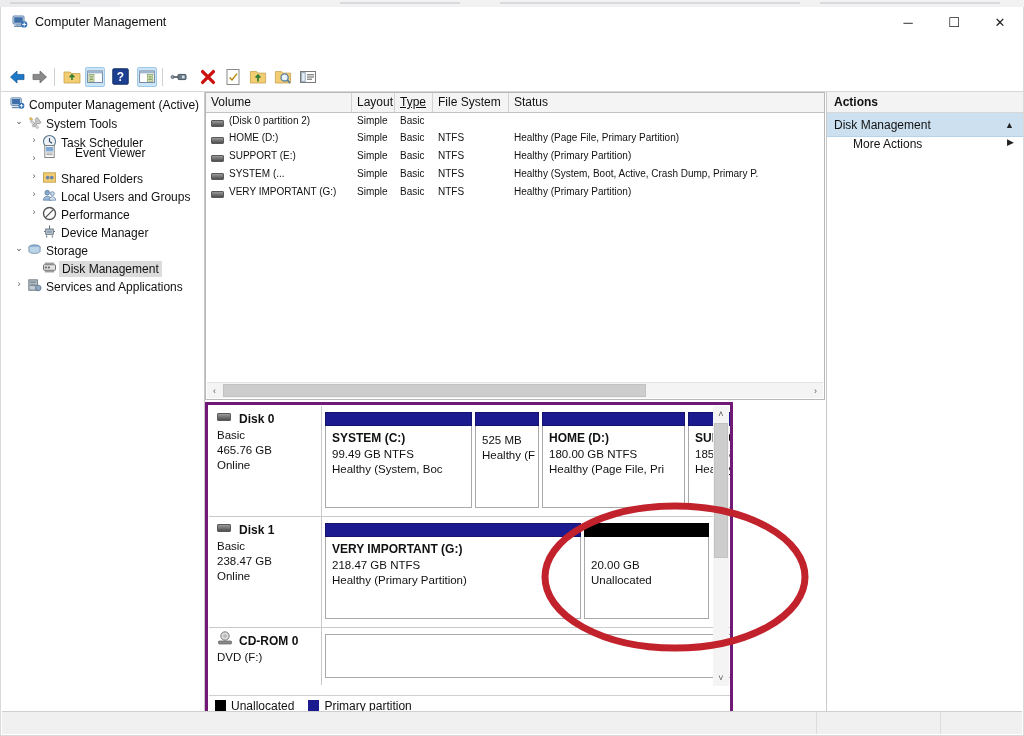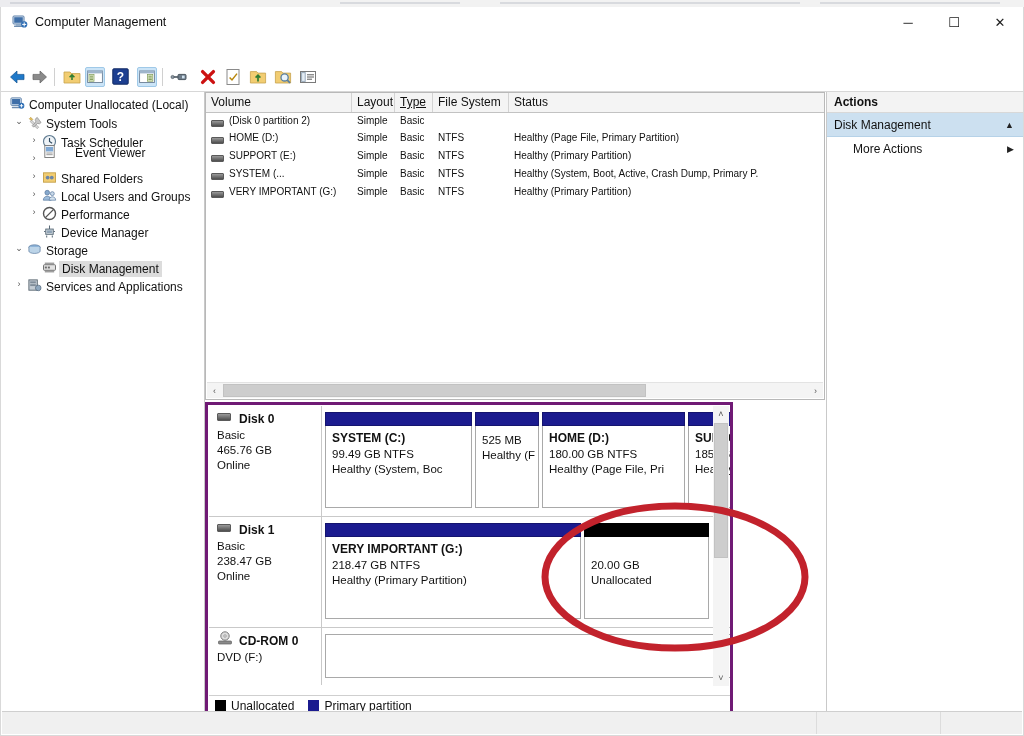--- a/index.html
+++ b/index.html
@@ -114,21 +114,21 @@
   
   .actions{position:absolute;left:825px;top:85px;width:197px;height:627px;background:#fff;
     border-left:1px solid #c9c9c9;box-sizing:border-box;}
   .act-hdr{position:absolute;left:0;top:0;width:196px;height:21px;background:#f3f3f3;
     border-bottom:1px solid #d8d8d8;font-size:12px;font-weight:bold;color:#111;
     padding:3px 0 0 7px;box-sizing:border-box;}
   .act-group{position:absolute;left:0;top:21px;width:196px;height:24px;background:#cce0f0;
     border-bottom:1px solid #b6d2e8;box-sizing:border-box;display:flex;align-items:center;
     justify-content:space-between;padding:0 9px 0 7px;font-size:12px;color:#111;cursor:default;}
   .act-item{position:absolute;left:0;top:45px;width:196px;height:24px;display:flex;
-    align-items:center;justify-content:space-between;padding:0 9px 0 26px;box-sizing:border-box;
+    align-items:flex-start;justify-content:space-between;padding:0 9px 0 26px;box-sizing:border-box;
     font-size:12px;color:#111;cursor:default;}
   .tri{font-size:9px;color:#222;}
 
   
   .statusbar{position:absolute;left:1px;bottom:1px;width:1020px;height:23px;background:#f0f0f0;
     border-top:1px solid #cfcfcf;box-sizing:border-box;}
   .sbsep{position:absolute;top:0;width:1px;height:22px;background:#dcdcdc;}
 
   
   .annot{position:absolute;left:0;top:0;width:1024px;height:736px;pointer-events:none;}
@@ -256,21 +256,21 @@
       <div class="tnode" style="left:8px;top:3px;">
         <span>
           <svg width="15" height="15" viewBox="0 0 16 16">
             <rect x="1" y="2" width="11" height="8" rx="1" fill="#dfe9f5" stroke="#5b7fa8"></rect>
             <rect x="2.2" y="3.2" width="8.6" height="5.6" fill="#3f6fa8"></rect>
             <rect x="2" y="11.4" width="9" height="1.6" rx=".6" fill="#6e8db0"></rect>
             <circle cx="12.2" cy="10.4" r="3.1" fill="#2f6fb5"></circle>
             <path d="M12.2 8.5v3.8M10.3 10.4h3.8" stroke="#fff" stroke-width="1"></path>
           </svg>
         </span>
-        <span class="lbl">Computer Unallocated (Local)</span>
+        <span class="lbl">Computer Management (Active)</span>
       </div>
 
       <div class="chev" style="left:11px;top:23px;">⌄</div>
       <div class="tnode" style="left:25px;top:22px;">
         <span>
           <svg width="15" height="15" viewBox="0 0 16 16">
               <path d="M4 2.5 6.2 4.7 4.7 6.2 2.5 4z" fill="#e8c15a" stroke="#a8852c" stroke-width=".6"></path>
               <path d="M5 5.5 12.5 13l-1.6 1.6L3.4 7z" fill="#d9d9d9" stroke="#8a8a8a" stroke-width=".6"></path>
               <path d="M11 2.6a3 3 0 0 0-1.5 4.8l-4 4 1.6 1.6 4-4A3 3 0 0 0 15 8z" fill="#c8c8c8" stroke="#7a7a7a" stroke-width=".6"></path>
             </svg>

